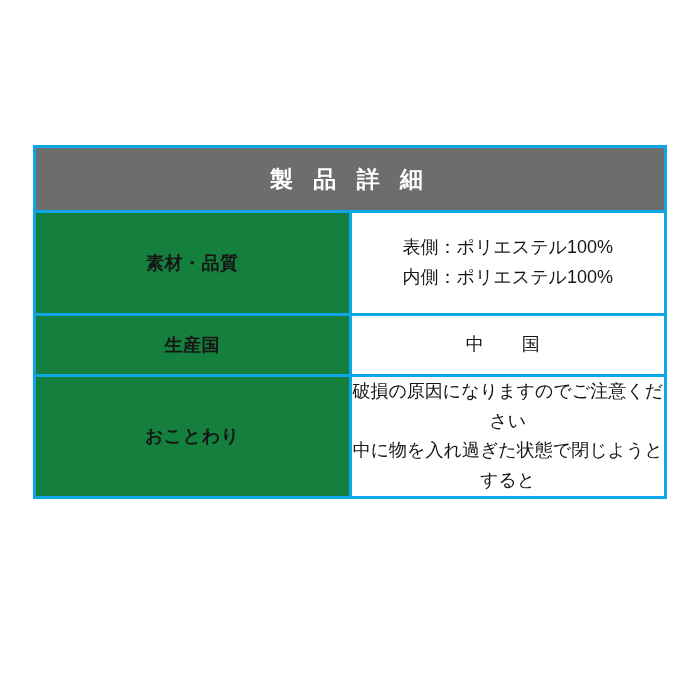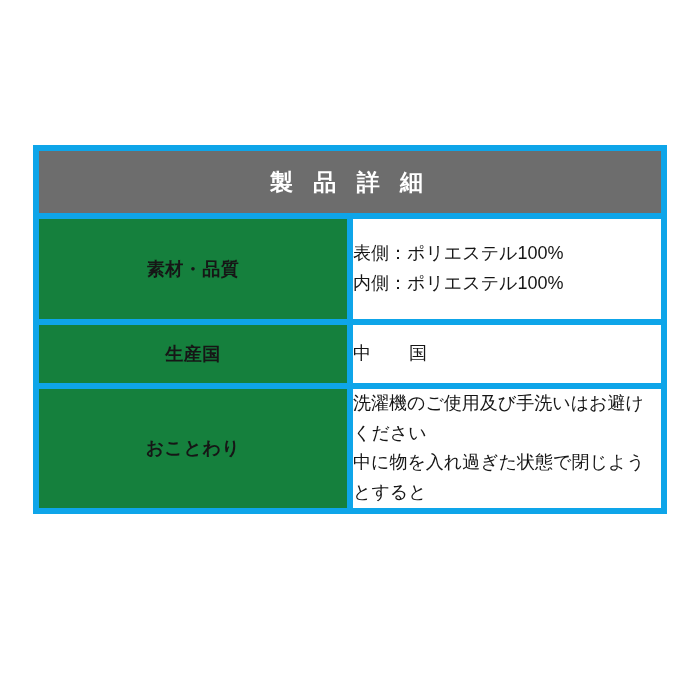--- a/index.html
+++ b/index.html
@@ -22,21 +22,21 @@
   }
   .spec-table {
     position: absolute;
     left: 33px;
     top: 145px;
     width: 634px;
     border-collapse: collapse;
     table-layout: fixed;
   }
   .spec-table td, .spec-table th {
-    border: 6px solid #0ea5e9;
+    border: 3px solid #0ea5e9;
     padding: 0;
   }
   .title-cell {
     background: #6d6d6d;
     color: #ffffff;
     text-align: center;
     font-size: 23px;
     font-weight: bold;
     letter-spacing: 7px;
     height: 62px;
@@ -48,20 +48,21 @@
     width: 134px;
     text-align: center;
     vertical-align: middle;
     font-size: 18px;
     font-weight: bold;
     color: #161616;
     letter-spacing: 0.5px;
   }
   .value-cell {
     background: #ffffff;
+    text-align: center;
     vertical-align: middle;
     font-size: 18px;
     color: #161616;
     line-height: 1.65;
     padding: 8px 10px;
   }
   .row-material .label-cell,
   .row-material .value-cell { height: 100px; }
   .row-country .label-cell,
   .row-country .value-cell { height: 58px; }
@@ -90,19 +91,19 @@
       </tr>
       <tr class="row-country">
         <td class="label-cell">生産国</td>
         <td class="value-cell">
           <span class="value-line country-value">中　国</span>
         </td>
       </tr>
       <tr class="row-note">
         <td class="label-cell">おことわり</td>
         <td class="value-cell">
-          <span class="value-line">洗濯機のご使用及び手洗いはお避けください</span>
+          <span class="value-line">破損の原因になりますのでご注意ください</span>
           <span class="value-line">中に物を入れ過ぎた状態で閉じようとすると</span>
         </td>
       </tr>
     </tbody>
   </table>
 </div>
 
 </body></html>

